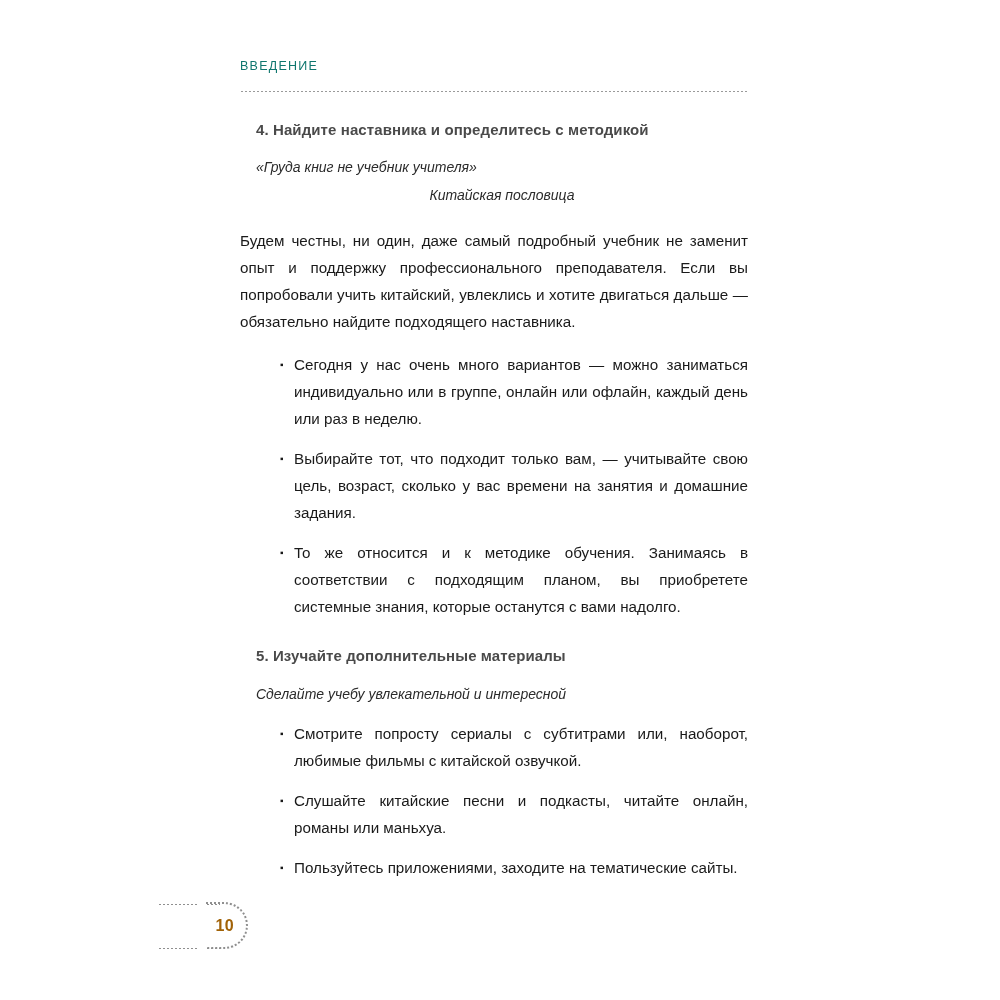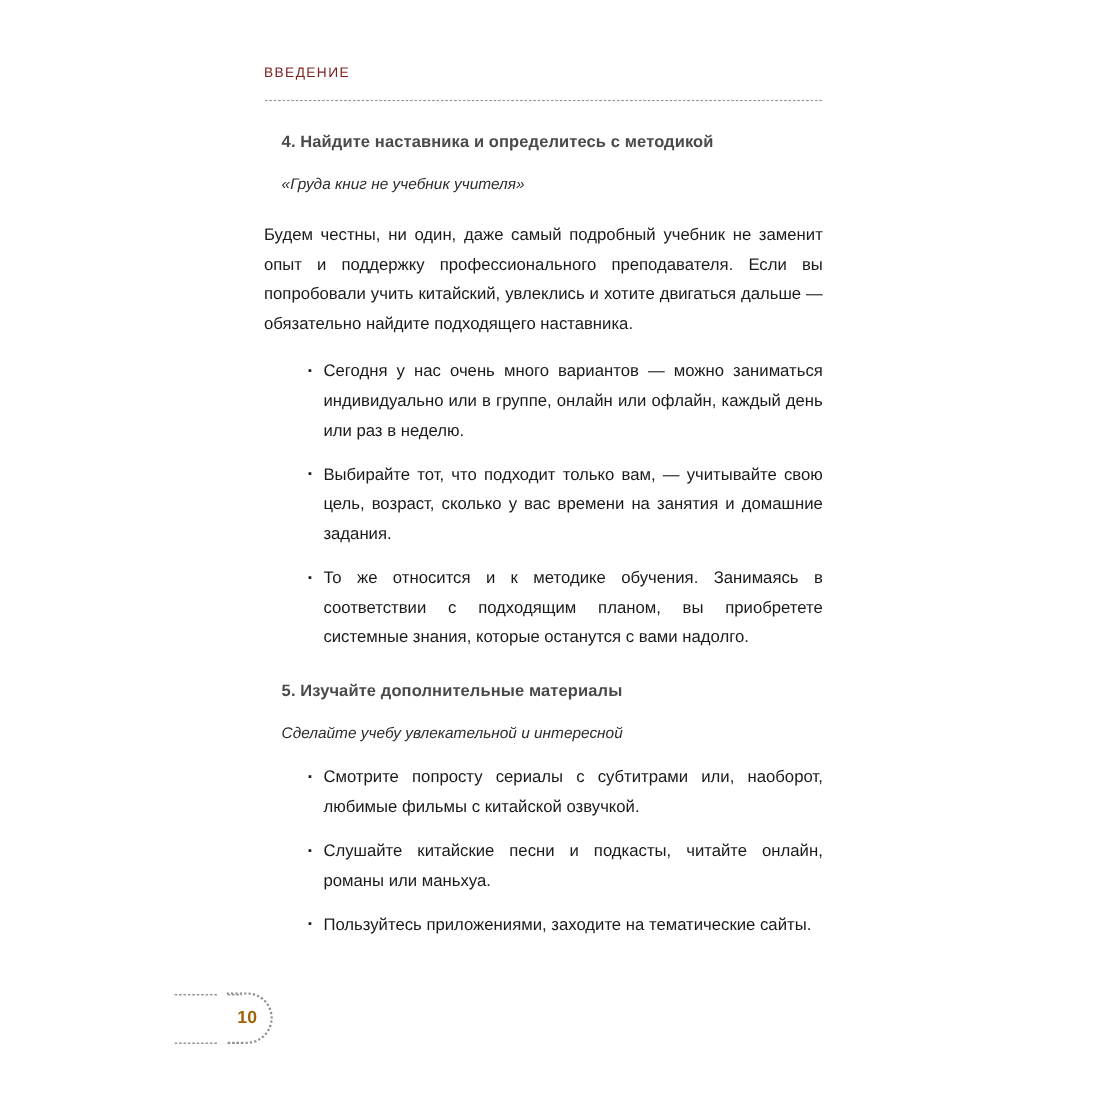--- a/index.html
+++ b/index.html
@@ -27,21 +27,21 @@
   
   .running-head {
     position: absolute;
     left: 240px;
     top: 60px;
     width: 508px;
   }
   .running-head-text {
     font-size: 12.5px;
     letter-spacing: 1.25px;
-    color: #7f1d1d;
+    color: #0f766e;
     font-weight: 400;
     line-height: 1;
     white-space: nowrap;
   }
   .head-rule {
     position: absolute;
     left: 240px;
     top: 89px;
     width: 508px;
     height: 3px;
@@ -194,20 +194,21 @@
   <div class="running-head">
     <div class="running-head-text">ВВЕДЕНИЕ</div>
   </div>
   <div class="head-rule"></div>
 
   <div class="content">
 
     <h2 class="section-title">4. Найдите наставника и определитесь с методикой</h2>
 
     <p class="epigraph">«Груда книг не учебник учителя»</p>
+    <p class="epigraph-source">Китайская пословица</p>
 
     <p class="body-text">Будем честны, ни один, даже самый подробный учебник не заменит опыт и поддержку профессионального преподавателя. Если вы попробовали учить китайский, увлеклись и хотите двигаться дальше — обязательно найдите подходящего наставника.</p>
 
     <ul class="bullets">
       <li>
         <span class="bullet-marker">▪</span>
         <span>Сегодня у нас очень много вариантов — можно заниматься индивидуально или в группе, онлайн или офлайн, каждый день или раз в неделю.</span>
       </li>
       <li>
         <span class="bullet-marker">▪</span>

